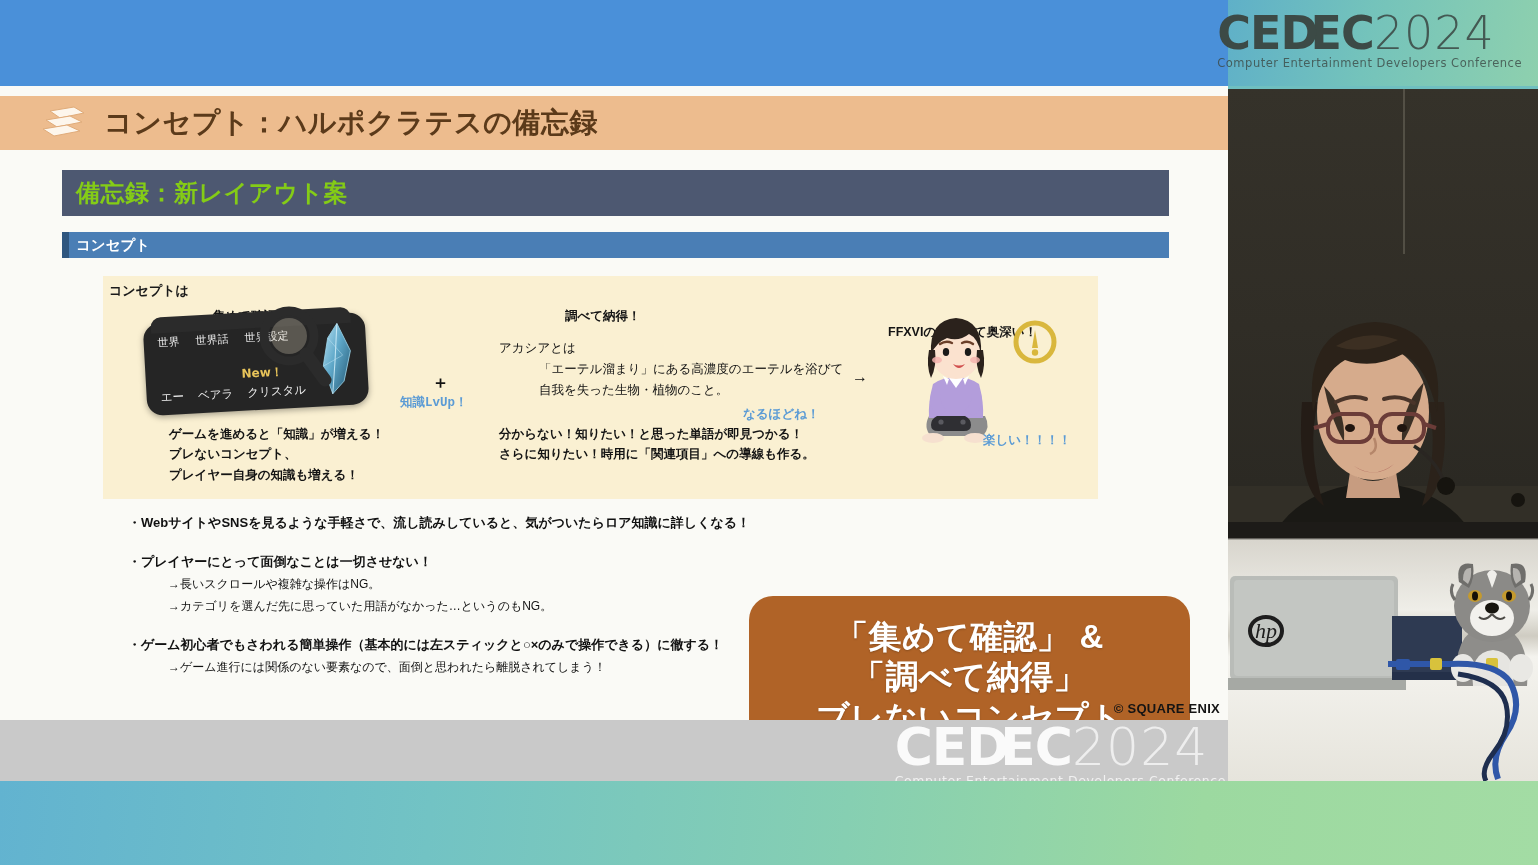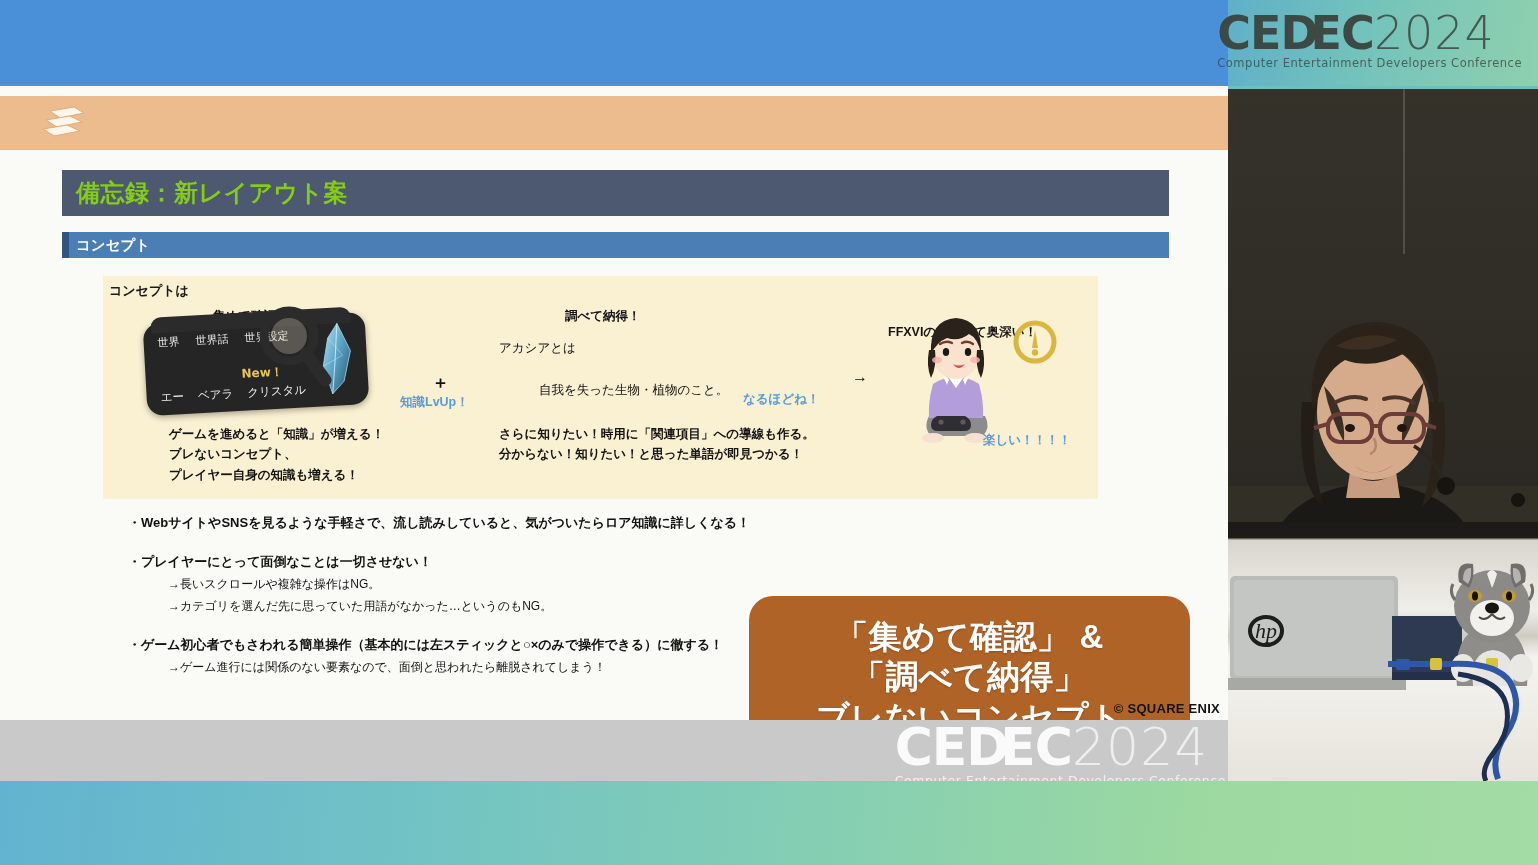--- a/index.html
+++ b/index.html
@@ -104,21 +104,21 @@
     font-size: 12.5px; font-weight: bold; color: #141414;
     white-space: nowrap;
   }
   .col-foot {
     position: absolute;
     font-size: 12.5px; font-weight: bold; color: #141414;
     line-height: 1.62; white-space: nowrap;
   }
   .blue-note {
     position: absolute;
-    color: #5b9bd5; font-size: 12.5px; font-weight: bold; white-space: nowrap;
+    color: #5b9bd5; font-size: 12.5px; font-weight: bold; white-space: nowrap; font-family: Liberation Mono, monospace;
   }
   .plus-op {
     position: absolute; font-size: 17px; font-weight: bold; color: #111;
   }
   .arrow-op {
     position: absolute; font-size: 16px; color: #111;
   }
 
   
   .game-card {
@@ -274,20 +274,21 @@
   <div class="slide">
 
     <div class="slide-title-bar">
       <svg class="books-icon" viewBox="0 0 50 38">
         <g fill="#fdf6ec" stroke="#e0ab79" stroke-width="1">
           <path d="M10 7 L34 3 L44 9 L20 14 Z"></path>
           <path d="M6 16 L30 12 L42 18 L17 23 Z"></path>
           <path d="M3 25 L27 21 L40 27 L14 32 Z"></path>
         </g>
       </svg>
+      <span class="slide-title-text">コンセプト：ハルポクラテスの備忘録</span>
     </div>
 
     <div class="section-header">
       <span>備忘録：新レイアウト案</span>
     </div>
 
     <div class="subsection-bar">
       <span>コンセプト</span>
     </div>
 
@@ -327,33 +328,34 @@
         <div>ブレないコンセプト、</div>
         <div>プレイヤー自身の知識も増える！</div>
       </div>
 
       <div class="plus-op" style="left:329px; top:95px;">＋</div>
       <div class="blue-note" style="left:297px; top:118px;">知識LvUp！</div>
 
       <div class="col-head" style="left:462px; top:32px;">調べて納得！</div>
 
       <div class="def-text" style="left:396px; top:62px;">アカシアとは</div>
+      <div class="def-text" style="left:436px; top:83px;">「エーテル溜まり」にある高濃度のエーテルを浴びて</div>
       <div class="def-text" style="left:436px; top:104px;">自我を失った生物・植物のこと。</div>
 
       <svg class="magnifier" viewBox="0 0 82 86">
         <circle cx="36" cy="32" r="25" fill="none" stroke="#2b2b2b" stroke-width="9"></circle>
         <circle cx="36" cy="32" r="18" fill="rgba(250,240,210,.25)"></circle>
         <path d="M53 50 L72 76" stroke="#2b2b2b" stroke-width="13" stroke-linecap="round"></path>
       </svg>
 
-      <div class="blue-note" style="left:640px; top:115px;">なるほどね！</div>
+      <div class="blue-note" style="left:640px; top:130px;">なるほどね！</div>
 
       <div class="col-foot" style="left:396px; top:148px;">
+        <div>分からない！知りたい！と思った単語が即見つかる！</div>
         <div>さらに知りたい！時用に「関連項目」への導線も作る。</div>
-        <div>分からない！知りたい！と思った単語が即見つかる！</div>
       </div>
 
       <div class="arrow-op" style="left:749px; top:92px;">→</div>
 
       <div class="col-head" style="left:785px; top:48px;text-align:right;">FFXVIの世界って奥深い！</div>
 
       <svg class="girl" viewBox="0 0 86 132">
 
         <path d="M16 104 q-6 12 2 20 h52 q8 -9 2 -20 z" fill="#8c8c8c"></path>
         <ellipse cx="20" cy="126" rx="11" ry="5" fill="#f6e0cf"></ellipse>

